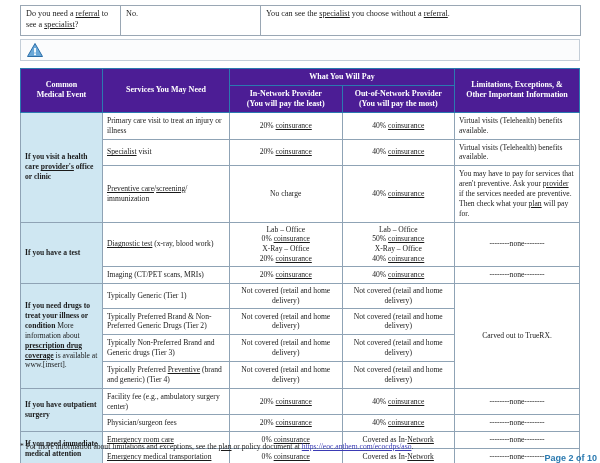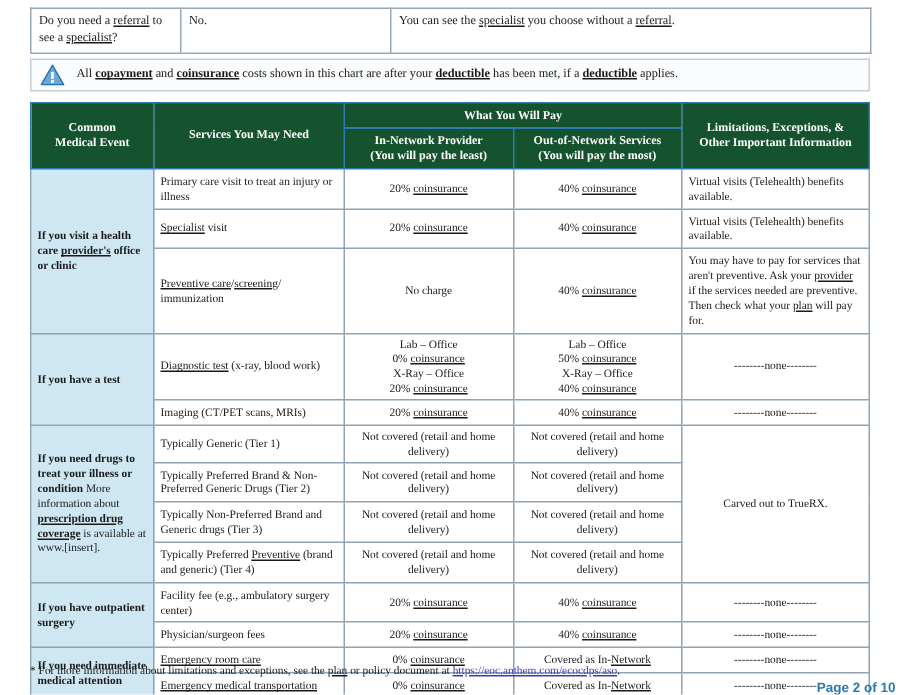--- a/index.html
+++ b/index.html
@@ -56,21 +56,21 @@
     table-layout: fixed;
   }
   .sbc th, .sbc td {
     border: 1px solid #8fa3b5;
     font-size: 7.6px;
     line-height: 1.3;
     vertical-align: middle;
     padding: 2px 4px;
   }
   .sbc thead th {
-    background: #14532d;
+    background: #4c1d95;
     color: #ffffff;
     font-weight: bold;
     text-align: center;
     border-color: #2b7ab0;
     padding: 3px 3px;
     font-size: 8px;
     line-height: 1.25;
   }
   .sbc thead th.sub { border-top: 1px solid #5fa0ca; }
   .c-event   { width: 82px; }
@@ -130,37 +130,36 @@
   </table>
 
   <div class="notice">
     <span class="tri">
       <svg width="16" height="14" viewBox="0 0 16 14" xmlns="http://www.w3.org/2000/svg">
         <path d="M8 0.5 L15.5 13.5 L0.5 13.5 Z" fill="#6aa8d8" stroke="#2b6ea8" stroke-width="1"></path>
         <rect x="7.1" y="5" width="1.8" height="4.6" fill="#ffffff"></rect>
         <rect x="7.1" y="10.4" width="1.8" height="1.8" fill="#ffffff"></rect>
       </svg>
     </span>
-    <span class="txt">All <b><u>copayment</u></b> and <b><u>coinsurance</u></b> costs shown in this chart are after your <b><u>deductible</u></b> has been met, if a <b><u>deductible</u></b> applies.</span>
   </div>
 
   <table class="sbc">
     <thead>
       <tr>
         <th class="c-event multiline" rowspan="2">Common
 Medical Event</th>
         <th class="c-service" rowspan="2">Services You May Need</th>
         <th colspan="2">What You Will Pay</th>
         <th class="c-lim multiline" rowspan="2">Limitations, Exceptions, &amp;
 Other Important Information</th>
       </tr>
       <tr>
         <th class="c-in sub multiline">In-Network Provider
 (You will pay the least)</th>
-        <th class="c-out sub multiline">Out-of-Network Services
+        <th class="c-out sub multiline">Out-of-Network Provider
 (You will pay the most)</th>
       </tr>
     </thead>
     <tbody>
 
       <tr>
         <td class="ev" rowspan="3">
           <span>If you visit a health care <u>provider's</u> office or clinic</span>
         </td>
         <td class="svc"><span>Primary care visit to treat an injury or illness</span></td>

